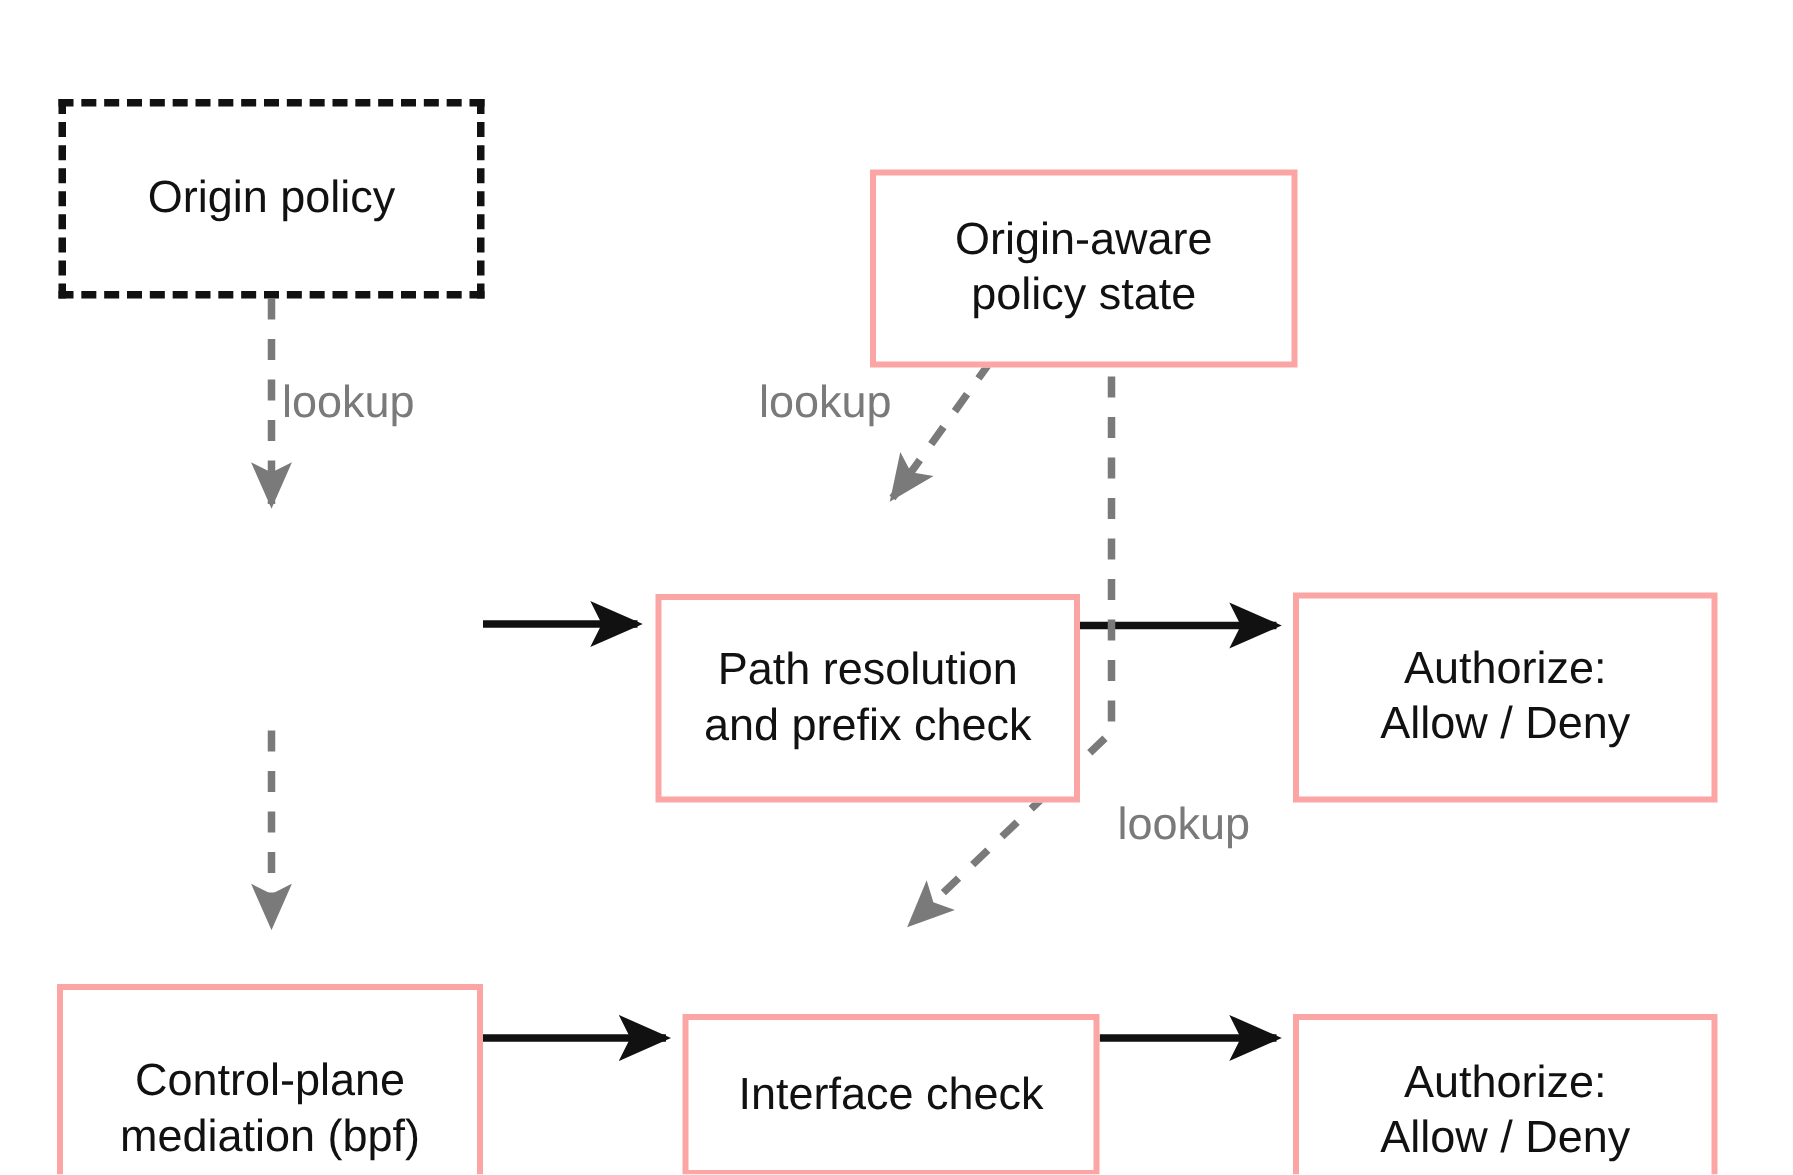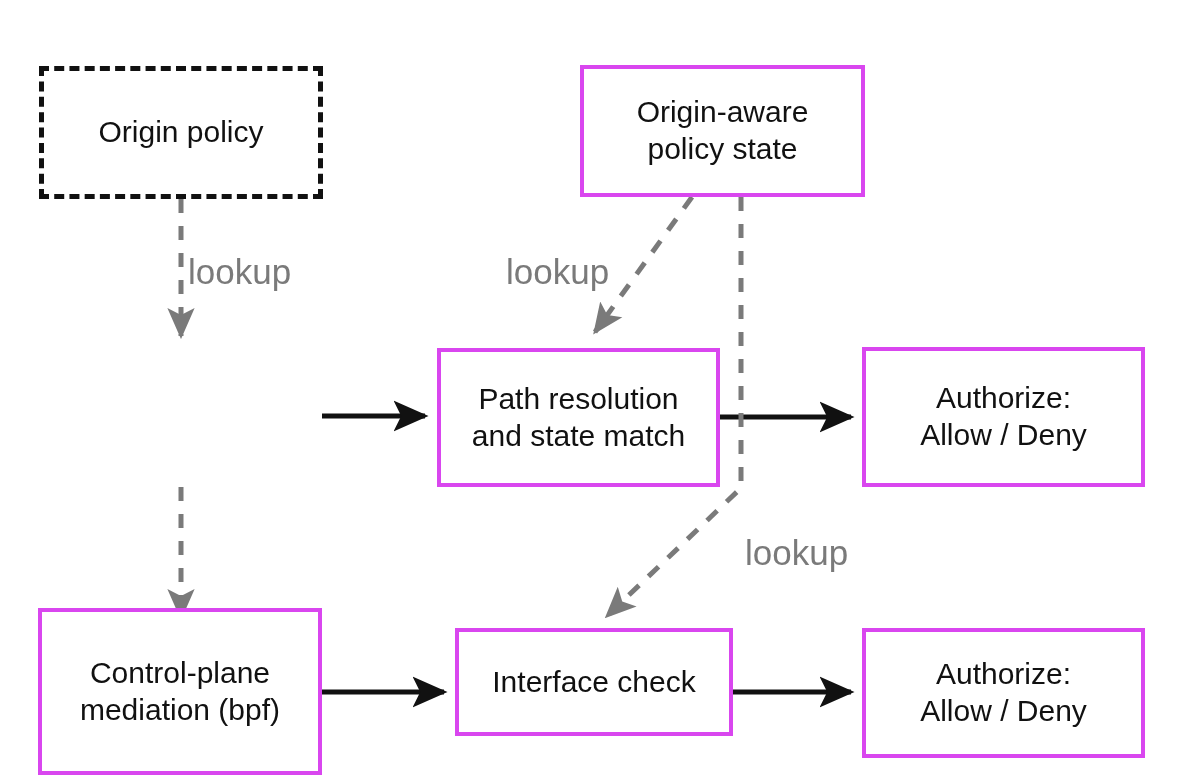--- a/index.html
+++ b/index.html
@@ -24,41 +24,42 @@
     align-items: center;
     justify-content: center;
     text-align: center;
     color: #111111;
     font-size: 30px;
     line-height: 1.22;
     background: #ffffff;
     z-index: 3;
   }
   .node.solid {
-    border: 4px solid #d946ef;
+    border: 4px solid #fca5a5;
+    margin-top: 48px;
   }
   .node.dashed {
     border: 5px dashed #111111;
   }
   .node .label {
     white-space: pre-line;
     padding: 0 6px;
   }
   svg.edges {
     position: absolute;
     left: 0;
     top: 0;
     width: 1195px;
     height: 783px;
     z-index: 1;
   }
   .edge-label {
     position: absolute;
     color: #7a7a7a;
-    font-size: 35px;
+    font-size: 30px;
     line-height: 1;
     white-space: nowrap;
     z-index: 4;
   }
 </style>
 </head>
 <body>
 
 <div id="canvas">
 
@@ -94,21 +95,21 @@
   </div>
 
   <div class="node solid" style="left:580px; top:65px; width:285px; height:132px;">
     <span class="label">Origin-aware
 policy state</span>
   </div>
 
 
   <div class="node solid" style="left:437px; top:348px; width:283px; height:139px;">
     <span class="label">Path resolution
-and state match</span>
+and prefix check</span>
   </div>
 
   <div class="node solid" style="left:862px; top:347px; width:283px; height:140px;">
     <span class="label">Authorize:
 Allow / Deny</span>
   </div>
 
   <div class="node solid" style="left:38px; top:608px; width:284px; height:167px;">
     <span class="label">Control-plane
 mediation (bpf)</span>

